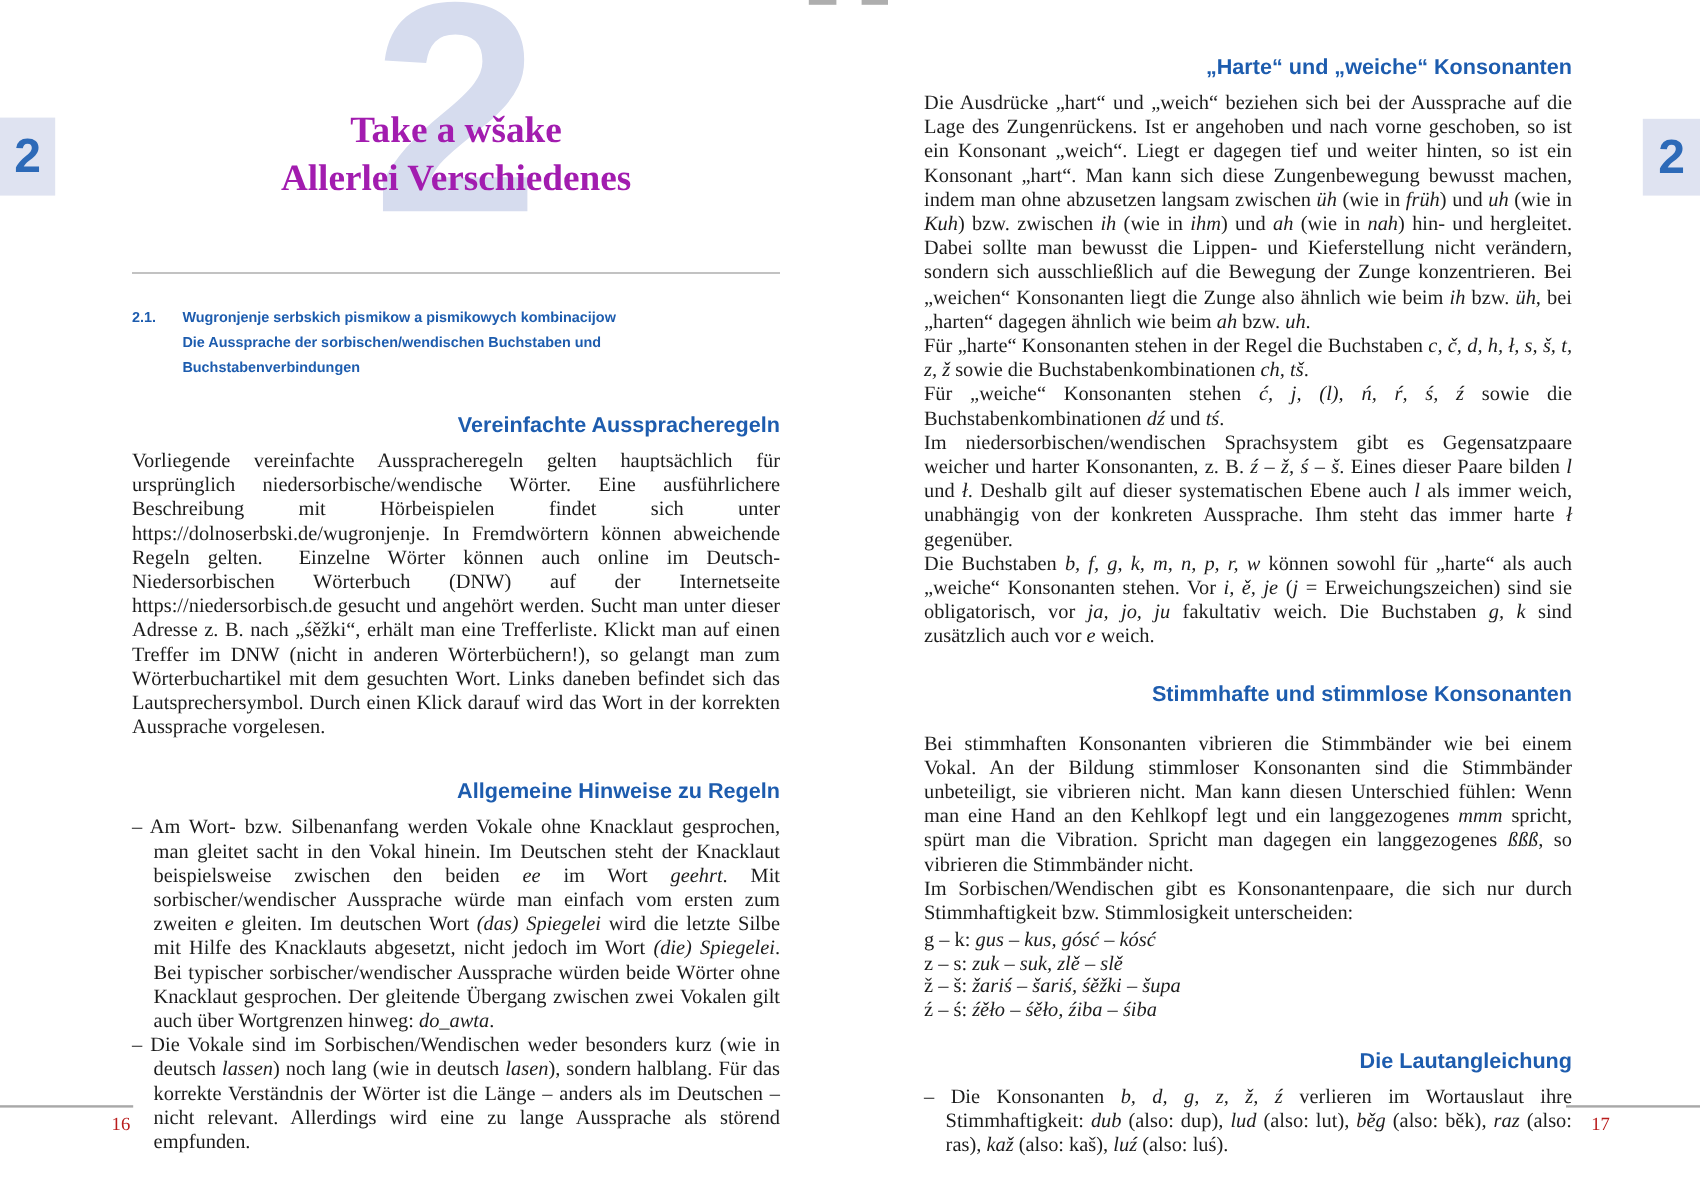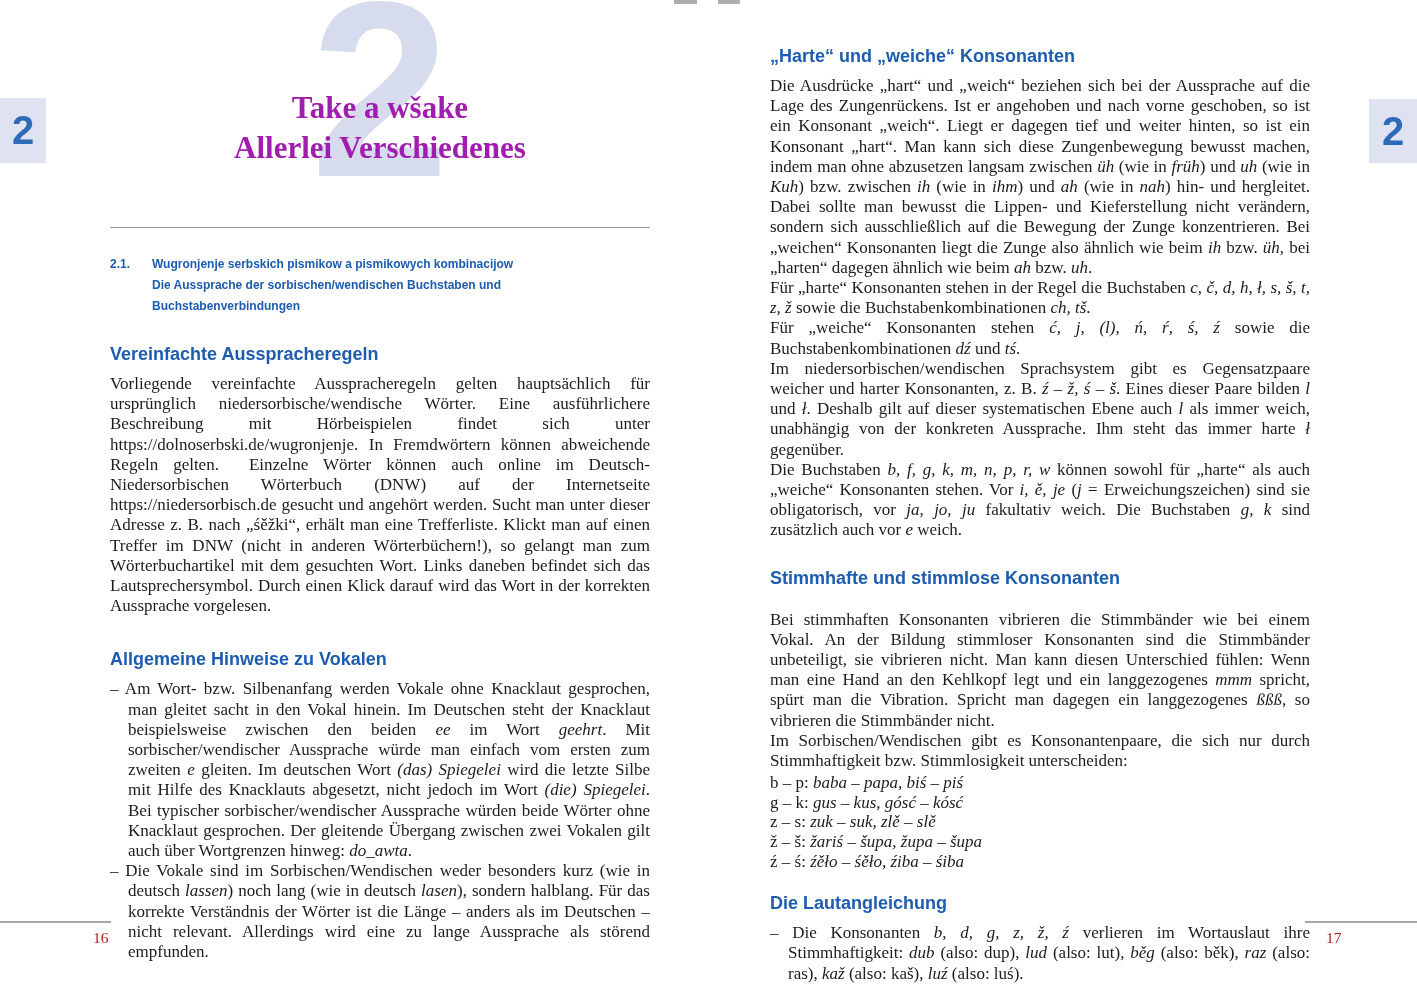--- a/index.html
+++ b/index.html
@@ -41,21 +41,21 @@
   .section-head {
     display:flex; margin-top:26px;
     font-family:"Liberation Sans", sans-serif; font-weight:bold;
     font-size:12px; line-height:21px; color:#1d5cae;
   }
   .sec-num { flex:0 0 42px; }
   .sec-title { flex:1; }
 
   h3 {
     font-family:"Liberation Sans", sans-serif; font-weight:bold;
-    font-size:18px; line-height:22px; color:#1d5cae;
+    font-size:18px; line-height:22px; color:#1d5cae;text-align:right;
   }
   .h-sub1 { margin-top:26px; margin-bottom:9px; }
   .h-sub2 { margin-top:32px; margin-bottom:9px; }
   .h-r1   { margin-top:45px; margin-bottom:9px; }
   .h-r2   { margin-top:26px; margin-bottom:21px; }
   .h-r3   { margin-top:21px; margin-bottom:9px; }
 
   .body-p {
     font-size:17px; line-height:20.2px; text-align:justify; color:#1c1c1c;
   }
@@ -98,41 +98,40 @@
     </div>
 
     <div class="section-head">
       <span class="sec-num">2.1.</span>
       <span class="sec-title">Wugronjenje serbskich pismikow a pismikowych kombinacijow<br>Die Aussprache der sorbischen/wendischen Buchstaben und<br>Buchstabenverbindungen</span>
     </div>
 
     <h3 class="h-sub1">Vereinfachte Ausspracheregeln</h3>
     <p class="body-p">Vorliegende vereinfachte Ausspracheregeln gelten hauptsächlich für ursprünglich niedersorbische/wendische Wörter. Eine ausführlichere Beschreibung mit Hörbeispielen findet sich unter https://dolnoserbski.de/wugronjenje. In Fremdwörtern können abweichende Regeln gelten.&nbsp; Einzelne Wörter können auch online im Deutsch-Niedersorbischen Wörterbuch (DNW) auf der Internetseite https://niedersorbisch.de gesucht und angehört werden. Sucht man unter dieser Adresse z.&nbsp;B. nach „śěžki“, erhält man eine Trefferliste. Klickt man auf einen Treffer im DNW (nicht in anderen Wörterbüchern!), so gelangt man zum Wörterbuchartikel mit dem gesuchten Wort. Links daneben befindet sich das Lautsprechersymbol. Durch einen Klick darauf wird das Wort in der korrekten Aussprache vorgelesen.</p>
 
-    <h3 class="h-sub2">Allgemeine Hinweise zu Vokalen</h3>
+    <h3 class="h-sub2">Allgemeine Hinweise zu Regeln</h3>
     <p class="bullet">– Am Wort- bzw. Silbenanfang werden Vokale ohne Knacklaut gesprochen, man gleitet sacht in den Vokal hinein. Im Deutschen steht der Knacklaut beispielsweise zwischen den beiden <i>ee</i> im Wort <i>geehrt</i>. Mit sorbischer/wendischer Aussprache würde man einfach vom ersten zum zweiten <i>e</i> gleiten. Im deutschen Wort <i>(das) Spiegelei</i> wird die letzte Silbe mit Hilfe des Knacklauts abgesetzt, nicht jedoch im Wort <i>(die) Spiegelei</i>. Bei typischer sorbischer/wendischer Aussprache würden beide Wörter ohne Knacklaut gesprochen. Der gleitende Übergang zwischen zwei Vokalen gilt auch über Wortgrenzen hinweg: <i>do_awta</i>.</p>
     <p class="bullet">– Die Vokale sind im Sorbischen/Wendischen weder besonders kurz (wie in deutsch <i>lassen</i>) noch lang (wie in deutsch <i>lasen</i>), sondern halblang. Für das korrekte Verständnis der Wörter ist die Länge – anders als im Deutschen – nicht relevant. Allerdings wird eine zu lange Aussprache als störend empfunden.</p>
   </div>
 
   <div class="page page-right">
     <h3 class="h-r1">„Harte“ und „weiche“ Konsonanten</h3>
     <p class="body-p">Die Ausdrücke „hart“ und „weich“ beziehen sich bei der Aussprache auf die Lage des Zungenrückens. Ist er angehoben und nach vorne geschoben, so ist ein Konsonant „weich“. Liegt er dagegen tief und weiter hinten, so ist ein Konsonant „hart“. Man kann sich diese Zungenbewegung bewusst machen, indem man ohne abzusetzen langsam zwischen <i>üh</i> (wie in <i>früh</i>) und <i>uh</i> (wie in <i>Kuh</i>) bzw. zwischen <i>ih</i> (wie in <i>ihm</i>) und <i>ah</i> (wie in <i>nah</i>) hin- und hergleitet. Dabei sollte man bewusst die Lippen- und Kieferstellung nicht verändern, sondern sich ausschließlich auf die Bewegung der Zunge konzentrieren. Bei „weichen“ Konsonanten liegt die Zunge also ähnlich wie beim <i>ih</i> bzw. <i>üh</i>, bei „harten“ dagegen ähnlich wie beim <i>ah</i> bzw. <i>uh</i>.</p>
     <p class="body-p">Für „harte“ Konsonanten stehen in der Regel die Buchstaben <i>c, č, d, h, ł, s, š, t, z, ž</i> sowie die Buchstabenkombinationen <i>ch, tš</i>.</p>
     <p class="body-p">Für „weiche“ Konsonanten stehen <i>ć, j, (l), ń, ŕ, ś, ź</i> sowie die Buchstabenkombinationen <i>dź</i> und <i>tś</i>.</p>
     <p class="body-p">Im niedersorbischen/wendischen Sprachsystem gibt es Gegensatzpaare weicher und harter Konsonanten, z.&nbsp;B. <i>ź – ž, ś – š</i>. Eines dieser Paare bilden <i>l</i> und <i>ł</i>. Deshalb gilt auf dieser systematischen Ebene auch <i>l</i> als immer weich, unabhängig von der konkreten Aussprache. Ihm steht das immer harte <i>ł</i> gegenüber.</p>
     <p class="body-p">Die Buchstaben <i>b, f, g, k, m, n, p, r, w</i> können sowohl für „harte“ als auch „weiche“ Konsonanten stehen. Vor <i>i, ě, je</i> (<i>j</i> = Erweichungszeichen) sind sie obligatorisch, vor <i>ja, jo, ju</i> fakultativ weich. Die Buchstaben <i>g, k</i> sind zusätzlich auch vor <i>e</i> weich.</p>
 
     <h3 class="h-r2">Stimmhafte und stimmlose Konsonanten</h3>
     <p class="body-p">Bei stimmhaften Konsonanten vibrieren die Stimmbänder wie bei einem Vokal. An der Bildung stimmloser Konsonanten sind die Stimmbänder unbeteiligt, sie vibrieren nicht. Man kann diesen Unterschied fühlen: Wenn man eine Hand an den Kehlkopf legt und ein langgezogenes <i>mmm</i> spricht, spürt man die Vibration. Spricht man dagegen ein langgezogenes <i>ßßß</i>, so vibrieren die Stimmbänder nicht.</p>
     <p class="body-p">Im Sorbischen/Wendischen gibt es Konsonantenpaare, die sich nur durch Stimmhaftigkeit bzw. Stimmlosigkeit unterscheiden:</p>
     <div class="pairs">
-      <div class="pair-line">b – p: <i>baba – papa, biś – piś</i></div>
       <div class="pair-line">g – k: <i>gus – kus, gósć – kósć</i></div>
       <div class="pair-line">z – s: <i>zuk – suk, zlě – slě</i></div>
-      <div class="pair-line">ž – š: <i>žariś – šupa, župa – šupa</i></div>
+      <div class="pair-line">ž – š: <i>žariś – šariś, śěžki – šupa</i></div>
       <div class="pair-line">ź – ś: <i>źěło – śěło, źiba – śiba</i></div>
     </div>
 
     <h3 class="h-r3">Die Lautangleichung</h3>
     <p class="bullet">– Die Konsonanten <i>b, d, g, z, ž, ź</i> verlieren im Wortauslaut ihre Stimmhaftigkeit: <i>dub</i> (also: dup), <i>lud</i> (also: lut), <i>běg</i> (also: běk), <i>raz</i> (also: ras), <i>kaž</i> (also: kaš), <i>luź</i> (also: luś).</p>
   </div>
 
   <div class="footer-line footer-line-left"></div>
   <div class="footer-line footer-line-right"></div>
   <div class="page-num page-num-left">16</div>

